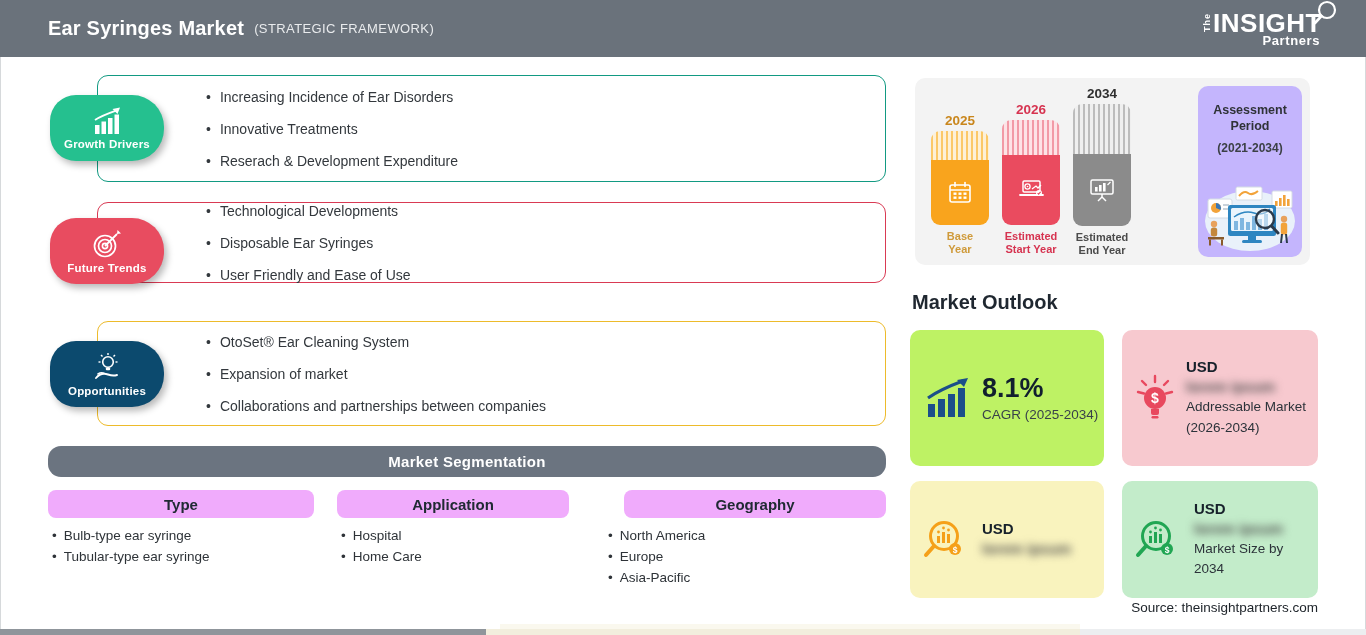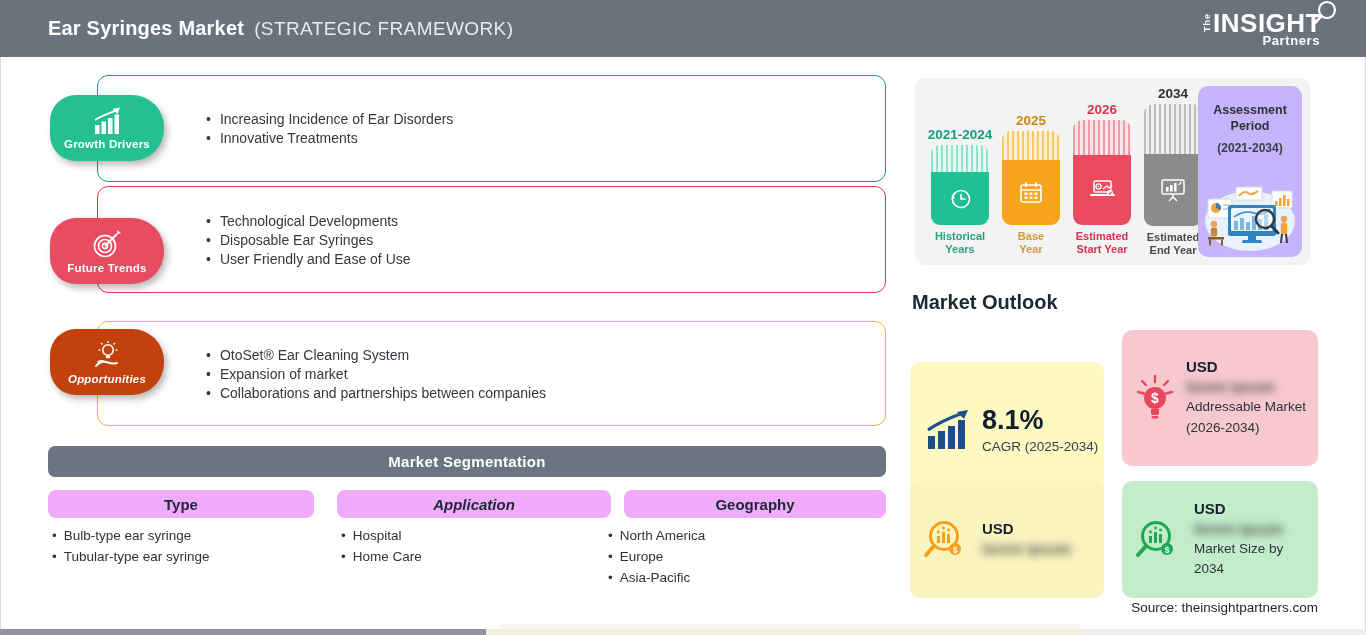--- a/index.html
+++ b/index.html
@@ -3,52 +3,52 @@
 <meta charset="utf-8">
 <style>
   html,body{margin:0;padding:0;background:#fff;}
   #page{position:relative;width:1366px;height:635px;background:#ffffff;overflow:hidden;
         font-family:"Liberation Sans",sans-serif;box-shadow:inset 0 0 0 1px #d6d9db;}
 
   
   .header{position:absolute;left:0;top:0;width:100%;height:57px;background:#6a727b;
           display:flex;align-items:center;box-sizing:border-box;padding:0 30px 0 48px;}
   .hdr-title{color:#fff;font-size:20px;font-weight:bold;letter-spacing:.2px;}
-  .hdr-sub{color:#e9ebed;font-size:19px;margin-left:10px;letter-spacing:.4px;}
+  .hdr-sub{color:#e9ebed;font-size:13px;margin-left:10px;letter-spacing:.4px;}
   .logo{margin-left:auto;display:flex;flex-direction:column;align-items:flex-end;color:#fff;position:relative;padding-right:14px;}
   .logo-row{display:flex;align-items:center;}
   .logo-the{font-size:9px;font-weight:bold;writing-mode:vertical-rl;transform:rotate(180deg);letter-spacing:1px;margin-right:1px;}
   .logo-insight{font-size:26px;font-weight:bold;letter-spacing:.5px;line-height:1;}
   .logo-partners{font-size:13px;font-weight:bold;letter-spacing:.6px;margin-top:-3px;margin-right:2px;}
   .logo-mag{position:absolute;right:-2px;top:-10px;}
 
   
   .fw-box{position:absolute;left:97px;width:789px;background:#fff;border:1.6px solid;border-radius:11px;
-          box-sizing:border-box;padding:12px 20px 12px 108px;display:flex;flex-direction:column;justify-content:center;gap:3px;}
+          box-sizing:border-box;padding:12px 20px 12px 108px;display:flex;flex-direction:column;justify-content:center;gap:16px;}
   #fw-box-0{top:75px;height:107px;border-color:#129a82;}
-  #fw-box-1{top:186px;height:107px;border-color:#d93a54;}
+  #fw-box-1{top:202px;height:81px;border-color:#d93a54;}
   #fw-box-2{top:321px;height:105px;border-color:#edbb2b;}
   .fw-item{font-size:14px;color:#33383d;display:flex;align-items:baseline;}
   .fw-item::before{content:"•";margin-right:9px;font-size:14px;color:#33383d;}
 
   .badge{position:absolute;left:50px;width:114px;height:66px;border-radius:26px 32px 32px 26px;
          display:flex;flex-direction:column;align-items:center;justify-content:center;gap:3px;
          box-shadow:3px 4px 7px rgba(0,0,0,.28);z-index:3;}
   #badge-0{top:95px;background:#25c08f;}
   #badge-1{top:218px;background:#e84c60;}
-  #badge-2{top:329px;background:#c2410c;font-style:italic;}
+  #badge-2{top:341px;background:#0c4a6e;}
   .badge-label{color:#fff;font-size:11.5px;font-weight:bold;letter-spacing:.2px;}
 
   
-  .seg-bar{position:absolute;left:48px;top:446px;width:838px;height:31px;background:#6b7480;border-radius:7px;
+  .seg-bar{position:absolute;left:48px;top:446px;width:838px;height:31px;background:#6b7480;border-radius:13px;
            color:#fff;font-weight:bold;font-size:15px;display:flex;align-items:center;justify-content:center;letter-spacing:.3px;}
   .seg-head{position:absolute;top:490px;height:28px;background:#f0abfc;border-radius:8px;
             display:flex;align-items:center;justify-content:center;font-size:15px;font-weight:bold;color:#202a33;}
   #seg-head-0{left:48px;width:266px;}
-  #seg-head-1{left:337px;width:274px;font-style:italic;}
+  #seg-head-1{left:337px;width:232px;}
   #seg-head-2{left:624px;width:262px;}
   .seg-list{position:absolute;top:525px;font-size:13.5px;color:#2e3338;line-height:21px;}
   #seg-list-0{left:52px;}
   #seg-list-1{left:341px;}
   #seg-list-2{left:608px;}
   .seg-item{display:flex;align-items:baseline;}
   .seg-item::before{content:"•";margin-right:7px;}
 
   
   .timeline{position:absolute;left:915px;top:78px;width:395px;height:187px;background:#f3f3f3;border-radius:10px;}
@@ -75,21 +75,21 @@
 
   .assess{position:absolute;right:8px;top:8px;width:104px;height:171px;background:#c4b5fd;border-radius:10px;
           box-sizing:border-box;padding-top:16px;text-align:center;}
   .assess-title{font-size:12.5px;font-weight:bold;color:#2f3237;line-height:1.3;}
   .assess-range{font-size:12px;font-weight:bold;color:#3c4046;margin-top:6px;}
   .assess-illu{position:absolute;left:4px;bottom:2px;}
 
   
   .outlook-title{position:absolute;left:912px;top:291px;font-size:20px;font-weight:bold;color:#1f2730;}
   .card{position:absolute;border-radius:10px;box-sizing:border-box;display:flex;align-items:center;}
-  #card-cagr{left:910px;top:330px;width:194px;height:136px;background:#fef9c3;padding:0 12px 0 14px;gap:10px;margin-top:32px;}
+  #card-cagr{left:910px;top:330px;width:194px;height:136px;background:#bef264;padding:0 12px 0 14px;gap:10px;}
   .cagr-value{font-size:27px;font-weight:bold;color:#111f2e;line-height:1.05;}
   .cagr-label{font-size:13.5px;color:#39414a;margin-top:4px;white-space:nowrap;}
   #card-addr{left:1122px;top:330px;width:196px;height:136px;background:#f7c9cf;padding:0 10px 0 12px;gap:10px;}
   #card-2025{left:910px;top:481px;width:194px;height:117px;background:#f9f3be;padding:0 10px 0 12px;gap:10px;}
   #card-2034{left:1122px;top:481px;width:196px;height:117px;background:#c3ecca;padding:0 10px 0 12px;gap:10px;}
   .card-text{display:flex;flex-direction:column;}
   .card-usd{font-size:15px;font-weight:bold;color:#17212b;}
   .card-blur{font-size:15px;font-weight:bold;color:#4a4a4a;filter:blur(4px);margin:3px 0 2px 0;white-space:nowrap;}
   .card-label{font-size:13.5px;color:#2c333a;line-height:1.5;}
   .card-icon{flex:0 0 auto;}
@@ -119,20 +119,21 @@
       <svg class="logo-mag" width="30" height="30" viewBox="0 0 30 30">
         <circle cx="19" cy="10" r="8" fill="none" stroke="#fff" stroke-width="2.2"></circle>
         <line x1="13.5" y1="16" x2="7" y2="23" stroke="#fff" stroke-width="2.6" stroke-linecap="round"></line>
       </svg>
     </div>
   </div>
 
   <div class="fw-box" id="fw-box-0">
     <div class="fw-item">Increasing Incidence of Ear Disorders</div>
     <div class="fw-item">Innovative Treatments</div>
+    <div class="fw-item">Reserach &amp; Development Expenditure</div>
   </div>
   <div class="fw-box" id="fw-box-1">
     <div class="fw-item">Technological Developments</div>
     <div class="fw-item">Disposable Ear Syringes</div>
     <div class="fw-item">User Friendly and Ease of Use</div>
   </div>
   <div class="fw-box" id="fw-box-2">
     <div class="fw-item">OtoSet® Ear Cleaning System</div>
     <div class="fw-item">Expansion of market</div>
     <div class="fw-item">Collaborations and partnerships between companies</div>
@@ -188,38 +189,20 @@
   </div>
   <div class="seg-list" id="seg-list-2">
     <div class="seg-item">North America</div>
     <div class="seg-item">Europe</div>
     <div class="seg-item">Asia-Pacific</div>
   </div>
 
   <div class="timeline">
     <div class="bars">
 
-      <div class="bar-col" id="bar-0">
-        <div class="bar-year">2021-2024</div>
-        <div class="bar">
-          <div class="bar-stripes"></div>
-          <div class="bar-solid">
-            <svg width="30" height="30" viewBox="0 0 30 30">
-              <circle cx="16" cy="15" r="8.5" fill="none" stroke="#fff" stroke-width="1.6"></circle>
-              <path d="M16 10.5 V15 H20" fill="none" stroke="#fff" stroke-width="1.6" stroke-linecap="round"></path>
-              <path d="M7.5 13 a8.5 8.5 0 0 1 3 -4.5" fill="none" stroke="#fff" stroke-width="1.6"></path>
-              <polygon points="6,15.5 10,14 7.5,11" fill="#fff"></polygon>
-            </svg>
-          </div>
-        </div>
-        <div class="bar-label">
-          <span>Historical</span><br>
-          <span>Years</span>
-        </div>
-      </div>
 
       <div class="bar-col" id="bar-1">
         <div class="bar-year">2025</div>
         <div class="bar">
           <div class="bar-stripes"></div>
           <div class="bar-solid">
             <svg width="28" height="28" viewBox="0 0 28 28">
               <rect x="4" y="6" width="20" height="17" rx="2" fill="none" stroke="#fff" stroke-width="1.6"></rect>
               <line x1="4" y1="11" x2="24" y2="11" stroke="#fff" stroke-width="1.6"></line>
               <line x1="9" y1="3.5" x2="9" y2="7.5" stroke="#fff" stroke-width="1.6" stroke-linecap="round"></line>

